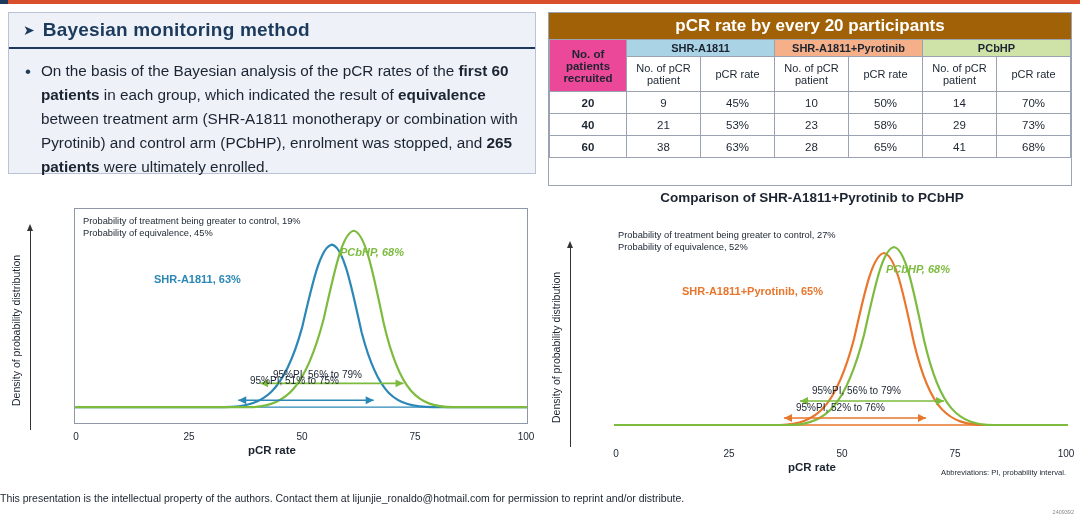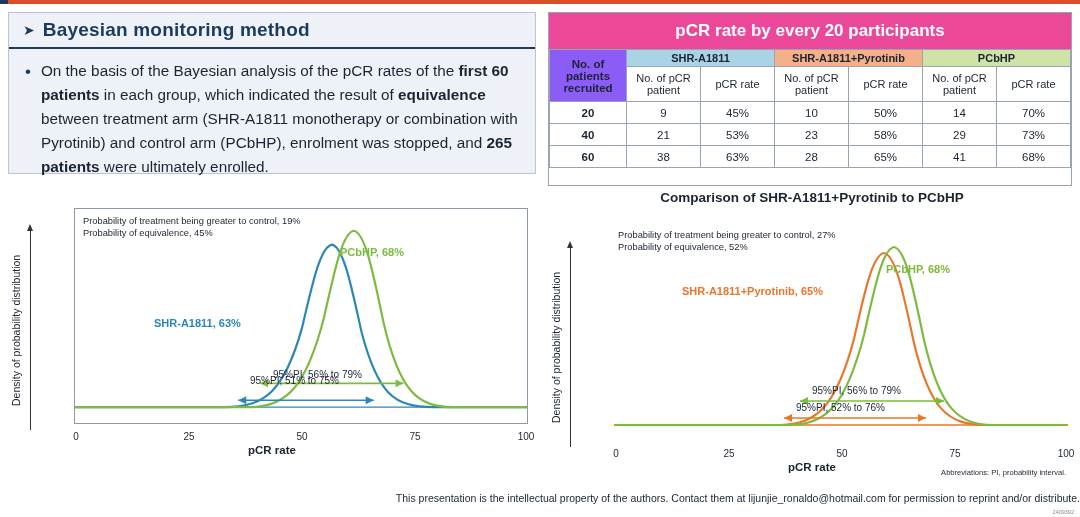--- a/index.html
+++ b/index.html
@@ -32,31 +32,31 @@
   .bullet{color:#1b3a5c;font-size:17px;line-height:26px;margin-right:10px;}
   .lp-text{color:#1b2430;font-size:15.3px;line-height:24px;}
   .lp-text b{font-weight:bold;}
 
   
   .right-panel{
     position:absolute;left:548px;top:12px;width:524px;height:174px;
     border:1px solid #9aa3b2;box-sizing:border-box;background:#fff;
   }
   .tbl-title{
-    height:36px;background:#ec4899;color:#fff;
+    height:26px;background:#a16207;color:#fff;
     display:flex;align-items:center;justify-content:center;
     font-size:17px;font-weight:bold;
   }
   table{border-collapse:collapse;width:100%;table-layout:fixed;}
   td,th{border:1px solid #9aa3b2;text-align:center;font-size:11.5px;color:#1b2430;padding:2px 1px;}
   .hdr-group{font-size:11px;font-weight:bold;}
   .g1{background:#aad4e6;}
   .g2{background:#f5b08a;}
   .g3{background:#cfe3a8;}
-  .leftcol{width:74px;font-weight:bold;font-size:11.5px;background:#8b5cf6;}
+  .leftcol{width:74px;font-weight:bold;font-size:11.5px;background:#ec4899;}
   .subhdr td{font-size:11px;height:30px;}
   .datarow td{height:17px;}
   .datarow .num{font-weight:bold;}
 
   
   .chart-box{position:absolute;}
   .chart-left{left:8px;top:190px;width:528px;height:294px;}
   .chart-right{left:548px;top:190px;width:528px;height:294px;}
   .chart-title{
     text-align:center;font-weight:bold;font-size:13.5px;color:#1b2430;
@@ -76,27 +76,27 @@
   .yarrow:before{
     content:"";position:absolute;left:-3px;top:-6px;
     border-left:3.5px solid transparent;border-right:3.5px solid transparent;
     border-bottom:7px solid #333;
   }
   .xlabel{position:absolute;left:0;right:0;bottom:2px;text-align:center;font-size:11.5px;font-weight:bold;color:#1b2430;}
   .ticklab{position:absolute;bottom:16px;font-size:10px;color:#1b2430;transform:translateX(-50%);}
   .annot{position:absolute;font-size:9.3px;color:#1b2430;line-height:12px;}
   .lbl{position:absolute;font-size:11px;font-weight:bold;}
   .lbl.blue{color:#2b87b5;}
-  .lbl.green{color:#7dbb3f;}
+  .lbl.green{color:#7dbb3f;font-style:italic;}
   .lbl.orange{color:#e8762c;}
   .pi{position:absolute;font-size:10px;color:#1b2430;}
   .abbrev{position:absolute;right:10px;top:278px;font-size:7.6px;color:#1b2430;}
 
   .footer{
-    position:absolute;left:0;right:0;top:492px;text-align:right;
+    position:absolute;left:0;right:0;top:492px;text-align:left;
     font-size:10.5px;color:#1b2430;
   }
   .code{position:absolute;right:6px;top:509px;font-size:5.5px;color:#888;}
 </style>
 </head>
 <body>
 
 <div class="top-rule"></div>
 <div class="top-rule-left"></div>
 
@@ -178,21 +178,21 @@
         <polygon points="330,176 322,172 322,180" fill="#7dbb3f"></polygon>
 
         <line x1="164" y1="193" x2="300" y2="193" stroke="#2b87b5" stroke-width="1.6"></line>
         <polygon points="164,193 172,189 172,197" fill="#2b87b5"></polygon>
         <polygon points="300,193 292,189 292,197" fill="#2b87b5"></polygon>
       </svg>
       <div class="annot" style="left:8px;top:6px;">
         <span>Probability of treatment being greater to control, 19%</span><br>
         <span>Probability of equivalence, 45%</span>
       </div>
-      <div class="lbl blue" style="left:79px;top:64px;margin-top:44px;">SHR-A1811, 63%</div>
+      <div class="lbl blue" style="left:79px;top:64px;">SHR-A1811, 63%</div>
       <div class="lbl green" style="left:265px;top:37px;">PCbHP, 68%</div>
       <div class="pi" style="left:198px;top:160px;color:#1b2430;">95%PI, 56% to 79%</div>
       <div class="pi" style="left:175px;top:166px;color:#1b2430;">95%PI, 51% to 75%</div>
     </div>
     <div class="ticklab" style="left:68px;">0</div>
     <div class="ticklab" style="left:181px;">25</div>
     <div class="ticklab" style="left:294px;">50</div>
     <div class="ticklab" style="left:407px;">75</div>
     <div class="ticklab" style="left:518px;">100</div>
     <div class="xlabel">pCR rate</div>

